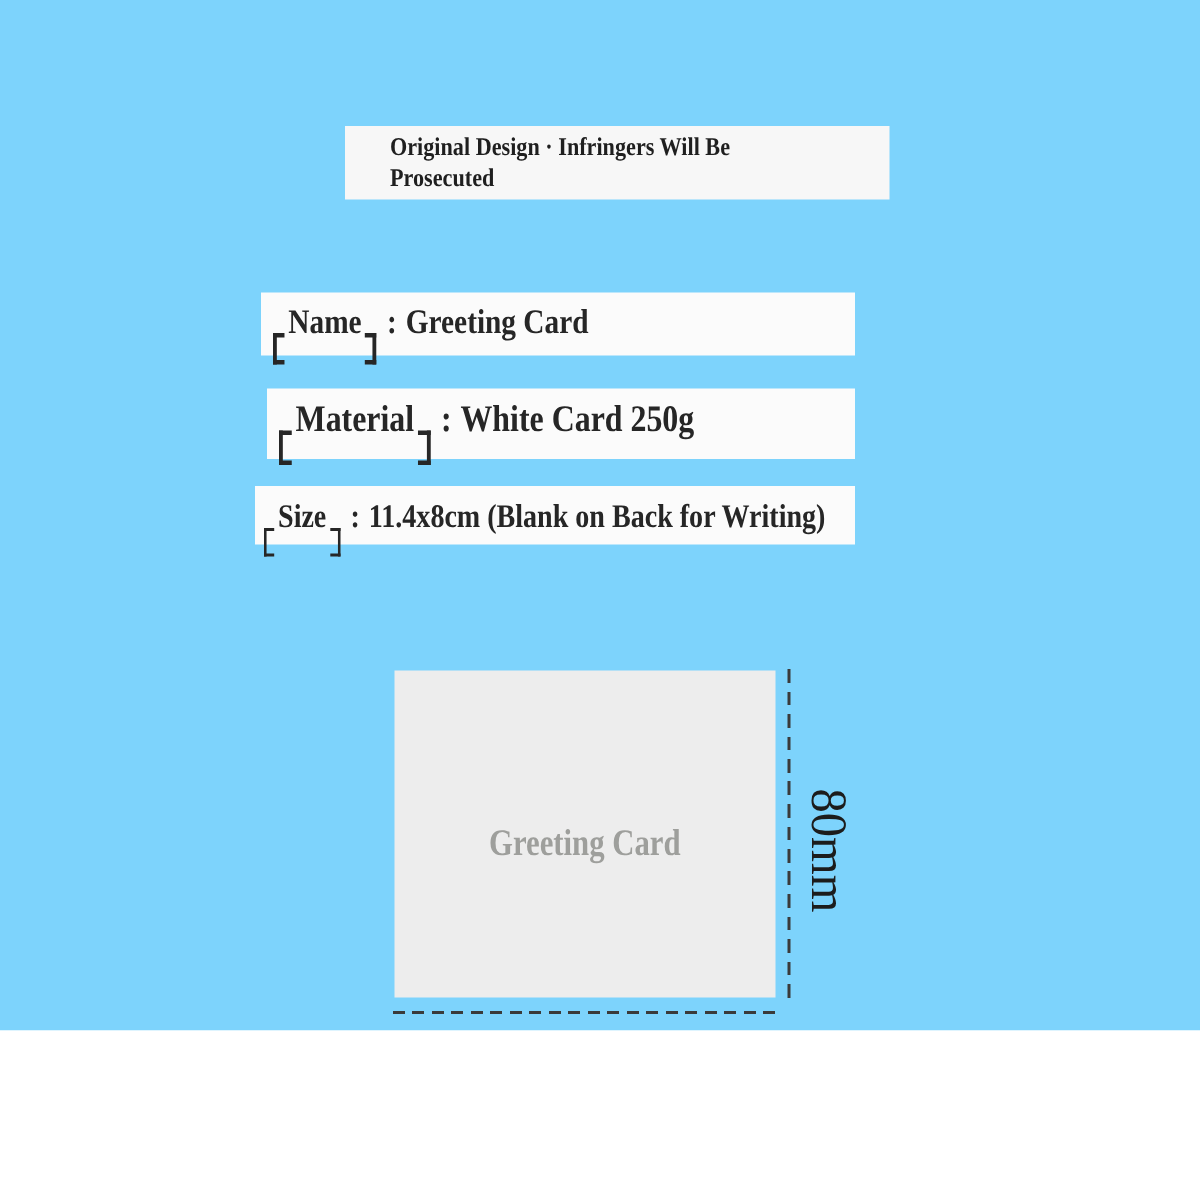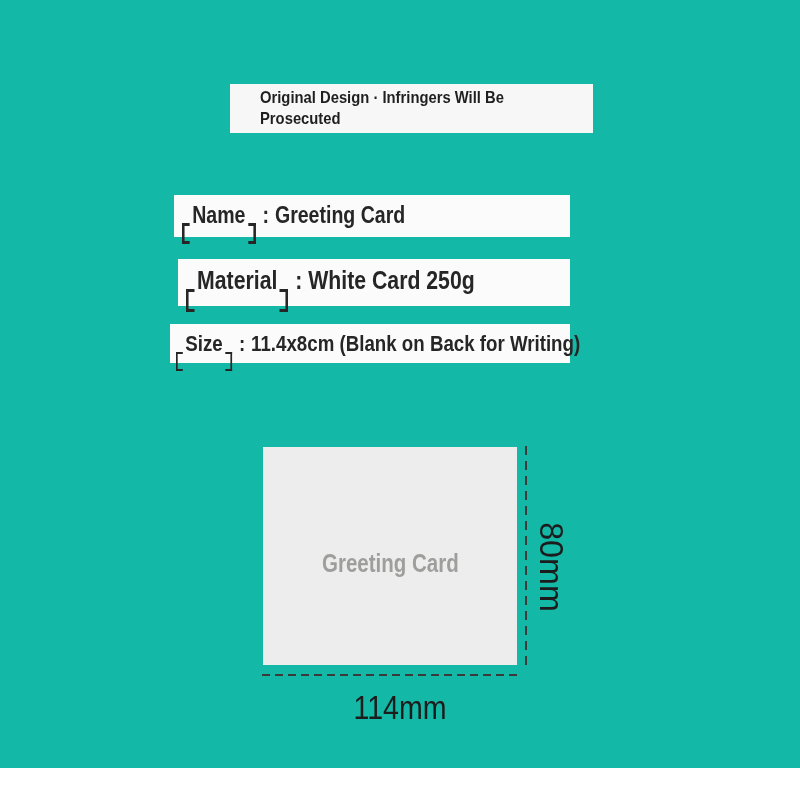--- a/index.html
+++ b/index.html
@@ -1,23 +1,23 @@
 <!DOCTYPE html>
 <html><head>
 <meta charset="utf-8">
 <style>
   * { margin: 0; padding: 0; box-sizing: border-box; }
   html, body { background: #ffffff; }
   .canvas {
     position: relative;
     width: 800px;
-    height: 768px;
-    background: #14b8a6;
+    height: 687px;
+    background: #7dd3fc;
     overflow: hidden;
-    font-family: Liberation Sans, sans-serif;
+    font-family: Liberation Serif, serif;
   }
 
   
   .header-box {
     position: absolute;
     left: 230px; top: 84px;
     width: 363px; height: 49px;
     background: #f7f7f7;
   }
   .header-text {

